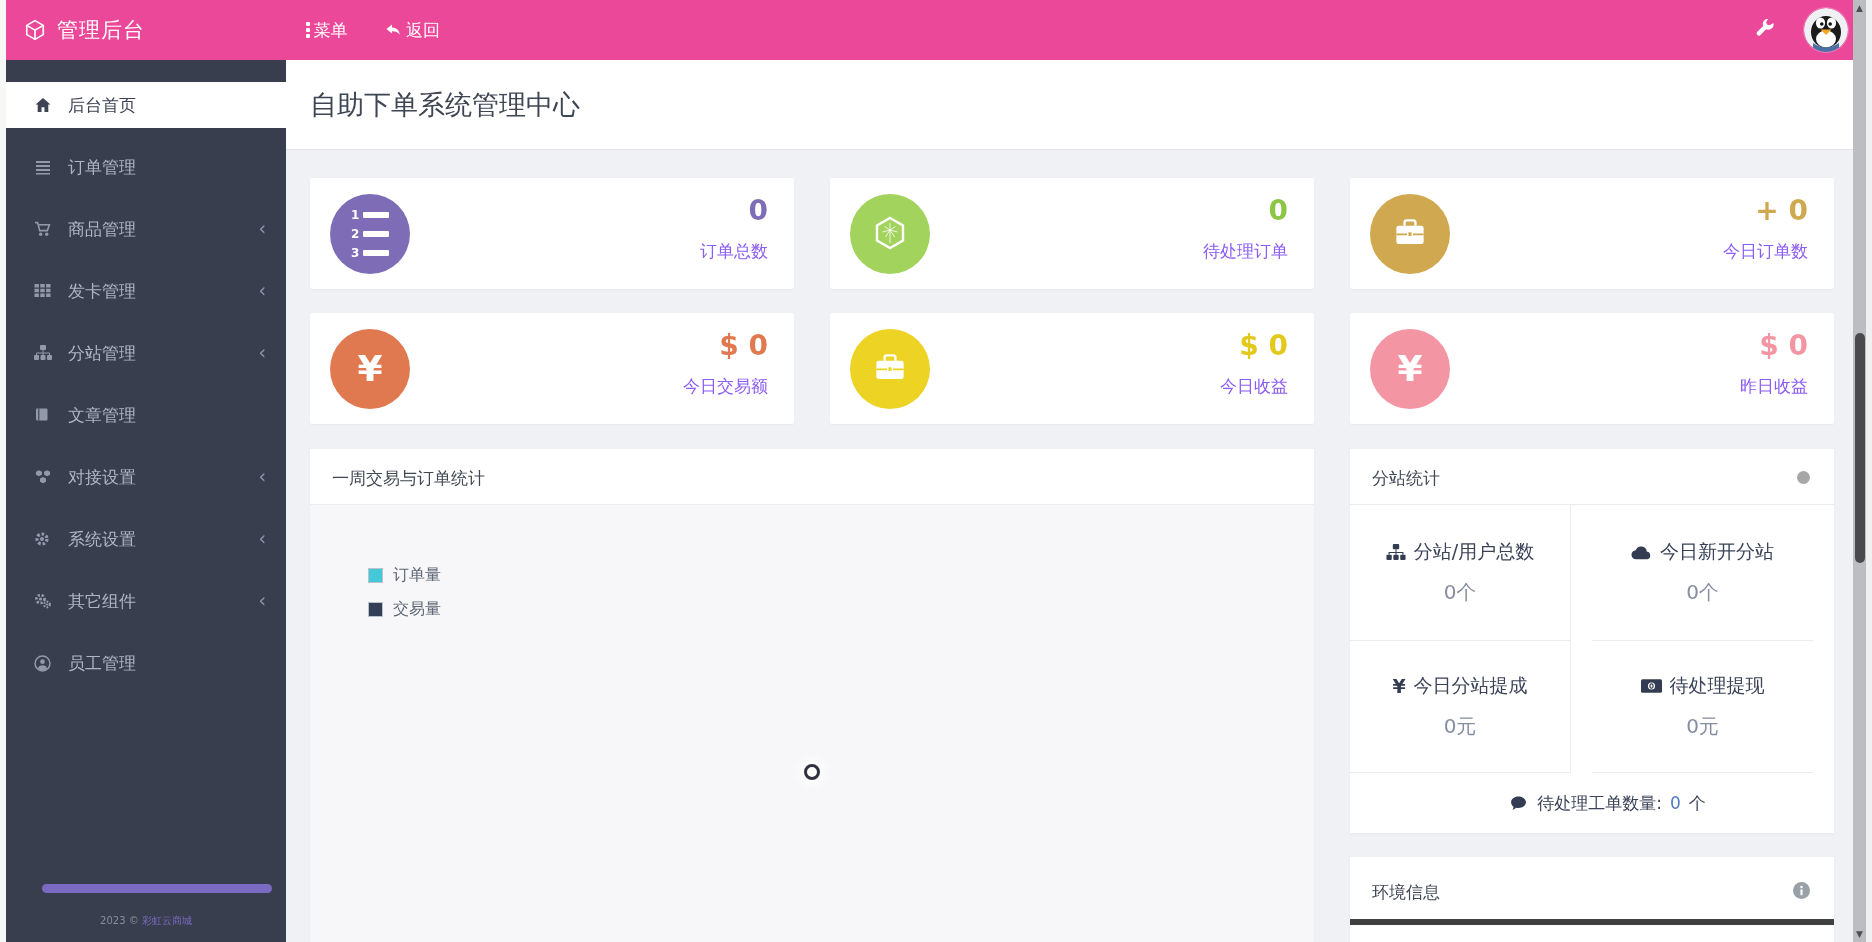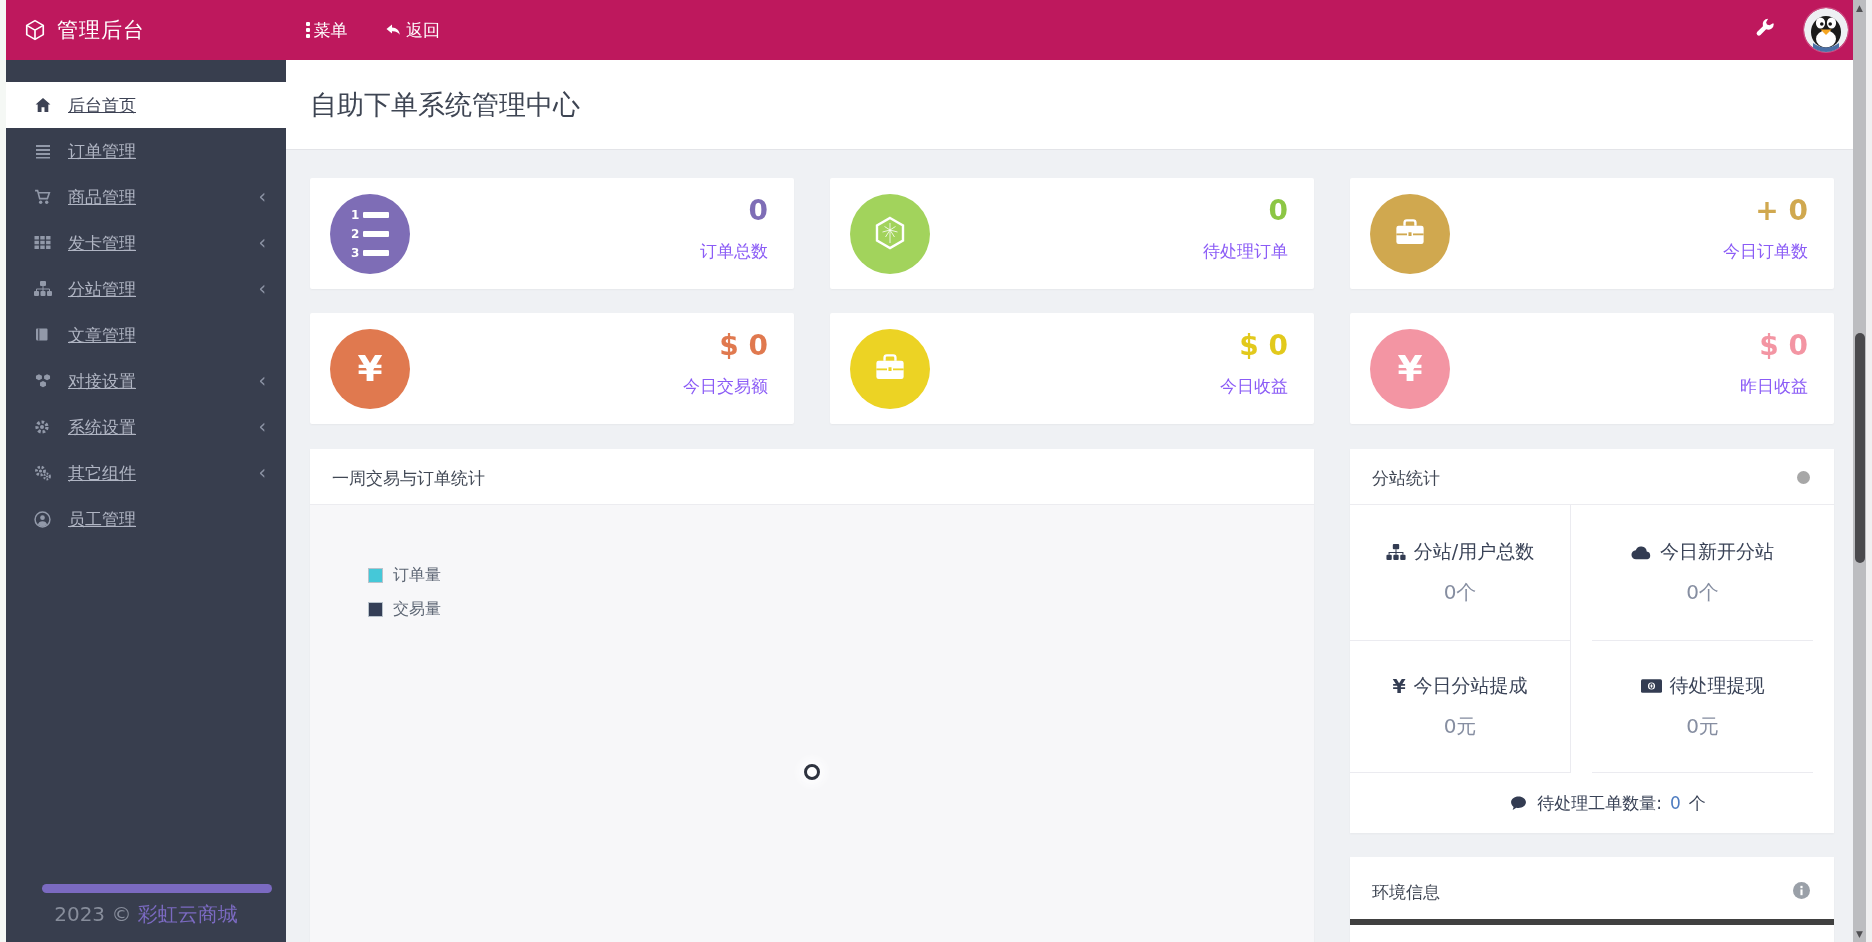--- a/index.html
+++ b/index.html
@@ -5,39 +5,39 @@
   * { margin:0; padding:0; box-sizing:border-box; }
   html,body { width:1872px; height:942px; }
   body {
     font-family:"DejaVu Sans","Liberation Sans",sans-serif;
     position:relative; background:#eff1f4; overflow:hidden; color:#3d4254;
   }
   .abs { position:absolute; }
 
   
   .edge-strip { left:0; top:0; width:6px; height:942px; background:#f5f8f5; }
-  .topbar { left:6px; top:0; right:0; height:60px; background:#be185d; color:#fff; }
+  .topbar { left:6px; top:0; right:0; height:60px; background:#ec4899; color:#fff; }
   .brand { left:18px; top:0; height:60px; display:flex; align-items:center; gap:11px; font-size:21px; letter-spacing:1px; }
   .tb-item { top:0; height:60px; display:flex; align-items:center; gap:4px; font-size:17px; cursor:pointer; }
   .tb-menu { left:300px; }
   .tb-back { left:378px; }
   .dots-v { display:inline-flex; flex-direction:column; gap:2.5px; }
   .dots-v i { width:3.5px; height:3.5px; background:#fff; border-radius:1px; }
   .tb-wrench { left:1748px; top:18px; width:22px; height:22px; cursor:pointer; }
   .avatar { left:1798px; top:8px; width:44px; height:44px; border-radius:50%; overflow:hidden; cursor:pointer; box-shadow:0 0 0 1px rgba(255,255,255,.25); }
 
   
   .sidebar { left:6px; top:60px; width:280px; bottom:0; background:#383e4e; padding-top:22px; }
-  .side-item { position:relative; height:46px; margin-bottom:0; display:flex; align-items:center; padding-left:28px; color:#b0b5c3; font-size:17px; cursor:pointer;text-decoration:underline; }
+  .side-item { position:relative; height:46px; margin-bottom:16px; display:flex; align-items:center; padding-left:28px; color:#b0b5c3; font-size:17px; cursor:pointer; }
   .side-item .icn { width:19px; height:17px; margin-right:15px; color:#9299a9; display:inline-flex; }
   .side-item.active { background:#ffffff; color:#3d4254; }
   .side-item.active .icn { color:#3d4254; }
   .chev { position:absolute; right:20px; top:12px; color:#8b92a3; font-size:19px; line-height:20px; }
   .side-bar-deco { left:36px; bottom:49px; width:230px; height:9px; border-radius:5px; background:#7b6ac1; }
-  .side-copy { left:0; bottom:14px; width:280px; text-align:center; font-size:20px; color:#878d9b; }
+  .side-copy { left:0; bottom:14px; width:280px; text-align:center; font-size:10px; color:#878d9b; }
   .side-copy b { color:#7b6ac1; font-weight:normal; }
 
   
   .page-head { left:286px; top:60px; right:19px; height:90px; background:#fff; border-bottom:1px solid #e3e4e8; }
   .page-title { left:24px; top:27px; font-size:27px; color:#3e4553; }
 
   
   .card { position:absolute; width:484px; height:111px; background:#fff; border-radius:2px; cursor:pointer; box-shadow:0 1px 2px rgba(0,0,0,.04); }
   .card .circle { position:absolute; left:20px; top:16px; width:80px; height:80px; border-radius:50%; display:flex; align-items:center; justify-content:center; color:#fff; }
   .card .val { position:absolute; right:26px; top:16px; font-size:28px; font-weight:bold; text-align:right; }

